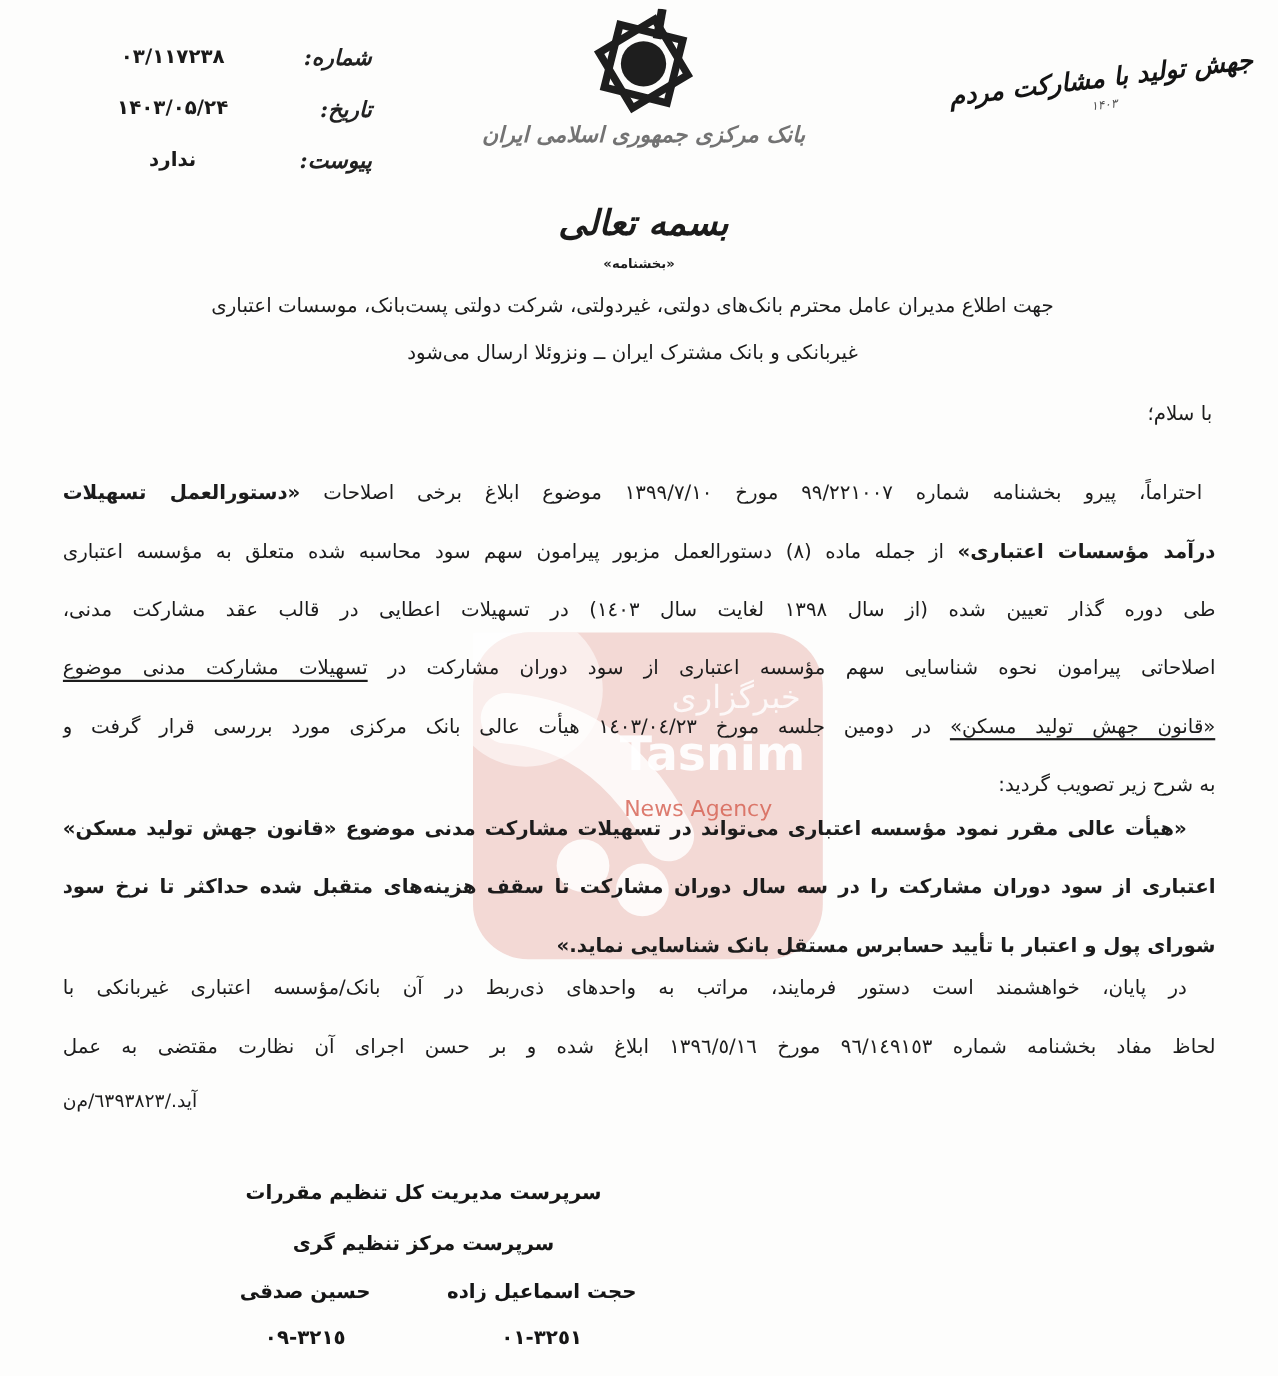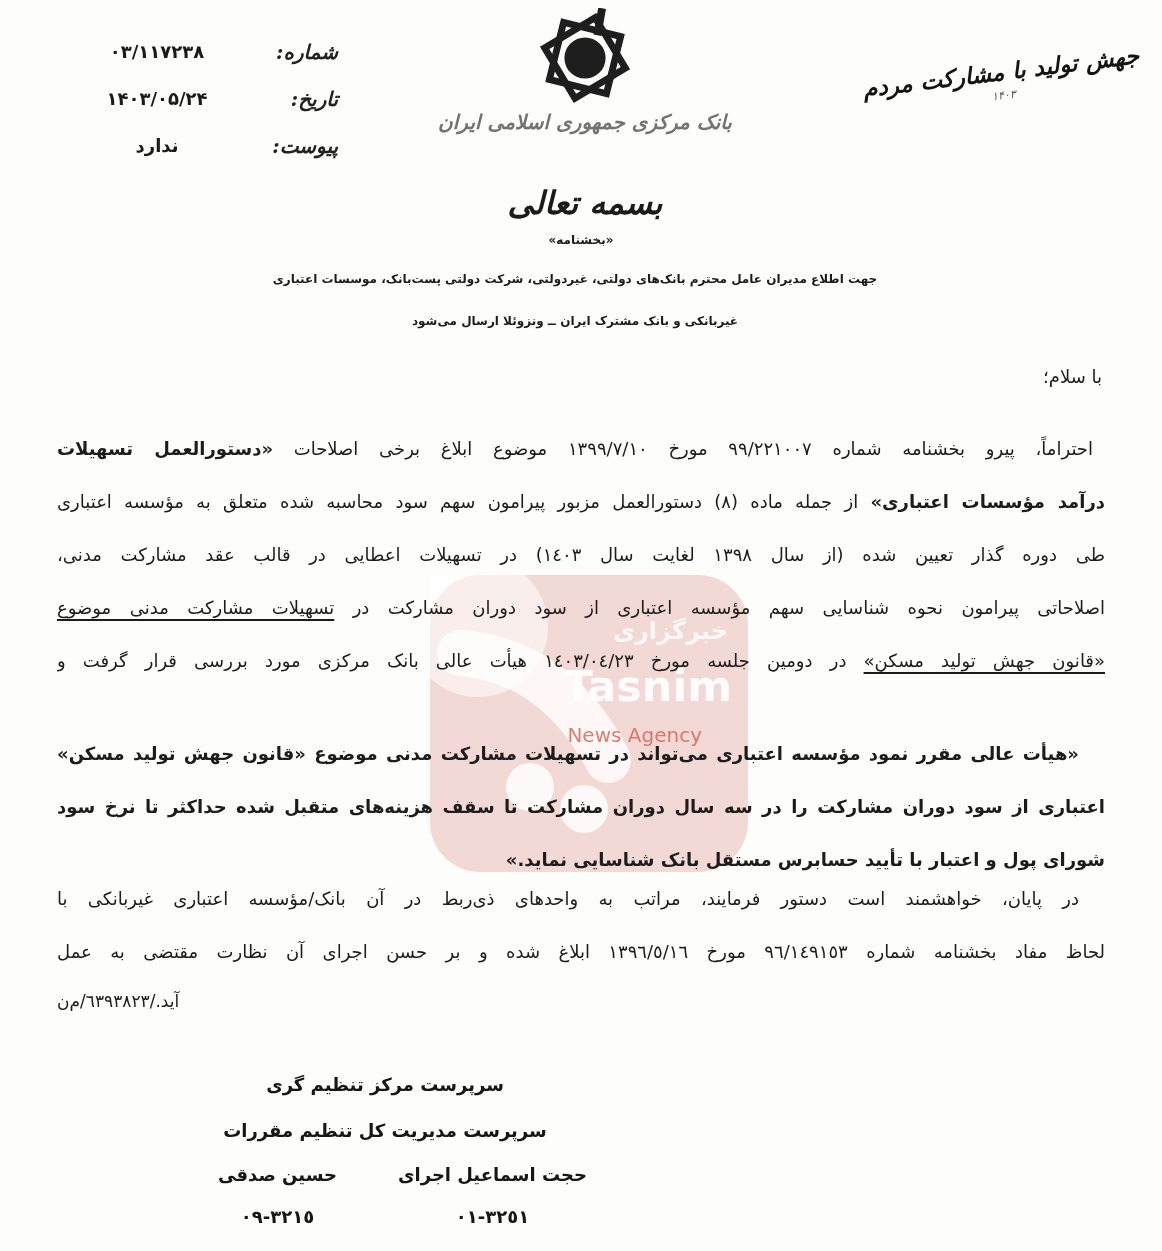--- a/index.html
+++ b/index.html
@@ -24,21 +24,21 @@
   .slogan-block{position:absolute; top:58px; left:852px; width:300px; text-align:center;
                 transform:rotate(-7deg);}
   .slogan-text{font-family:"DejaVu Serif", serif; font-style:italic; font-weight:bold;
                font-size:23px; color:#141414; white-space:nowrap;}
   .year-note{font-family:"DejaVu Serif", serif; font-style:italic; font-size:11px;
              color:#555; margin-top:4px;}
   
   .doc-title{position:absolute; top:222px; left:0; right:0; text-align:center;
              font-weight:bold; font-size:12px; line-height:36px;}
   .distribution{position:absolute; top:258px; left:58px; right:70px; text-align:center;
-                font-weight:bold; font-size:12px; line-height:42px; white-space:pre-line;}
+                font-weight:normal; font-size:18px; line-height:42px; white-space:pre-line;}
   .salutation{position:absolute; top:362px; right:60px; font-size:18px; line-height:30px;}
   
   .para{position:absolute; right:57px; left:57px; font-size:18px;}
   .para .line{height:53px; line-height:53px; overflow:hidden;}
   .jl{text-align:justify; text-align-last:justify;}
   .rl{text-align:right;}
   .p1{top:422px;}
   .p2{top:727px; font-weight:bold;}
   .p3{top:872px;}
   .ind1{text-indent:12px;}
@@ -50,21 +50,21 @@
   
   .signatures{position:absolute; top:1062px; left:170px; width:430px; text-align:center;
               font-size:18px; color:#161616;}
   .sig-title{height:46px; line-height:46px; font-weight:bold;}
   .sig-row{display:flex; direction:rtl;}
   .sig-cell{flex:1; height:42px; line-height:42px; font-weight:bold;}
   .sig-phone{font-weight:bold;}
   
   .watermark{position:absolute; top:575px; left:430px; width:318px; height:297px;
              background:rgba(224,148,138,0.34); border-radius:50px; z-index:0;}
-  .wm-fa{position:absolute; top:42px; right:20px; font-size:24px; font-weight:bold;
+  .wm-fa{position:absolute; top:42px; right:20px; font-size:29px; font-weight:normal;
          color:rgba(255,255,255,0.82);}
   .wm-en{position:absolute; top:86px; right:16px; font-size:43px; font-weight:bold;
          color:rgba(255,255,255,0.92); font-family:"DejaVu Sans", sans-serif;}
   .wm-sub{position:absolute; top:148px; right:46px; font-size:20px; font-weight:normal;
           color:rgba(213,92,77,0.8);}
   .layer{position:absolute; inset:0; z-index:1;}
 </style>
 </head>
 <body>
 
@@ -133,20 +133,23 @@
       </div>
       <div class="line jl">
         <span>طی دوره گذار تعیین شده (از سال ۱۳۹۸ لغایت سال ١٤٠٣) در تسهیلات اعطایی در قالب عقد مشارکت مدنی،</span>
       </div>
       <div class="line jl">
         <span>اصلاحاتی پیرامون نحوه شناسایی سهم مؤسسه اعتباری از سود دوران مشارکت در </span><span class="u">تسهیلات مشارکت مدنی موضوع</span>
       </div>
       <div class="line jl">
         <span class="u">«قانون جهش تولید مسکن»</span><span> در دومین جلسه مورخ ١٤٠٣/٠٤/٢٣ هیأت عالی بانک مرکزی مورد بررسی قرار گرفت و</span>
       </div>
+      <div class="line rl">
+        <span>به شرح زیر تصویب گردید:</span>
+      </div>
     </div>
 
     <div class="para p2">
       <div class="line jl ind2">
         <span>«هیأت عالی مقرر نمود مؤسسه اعتباری می‌تواند در تسهیلات مشارکت مدنی موضوع «قانون جهش تولید مسکن» سهم مؤسسه</span>
       </div>
       <div class="line jl">
         <span>اعتباری از سود دوران مشارکت را در سه سال دوران مشارکت تا سقف هزینه‌های متقبل شده حداکثر تا نرخ سود تسهیلات مصوب</span>
       </div>
       <div class="line rl">
@@ -161,24 +164,24 @@
       <div class="line jl">
         <span>لحاظ مفاد بخشنامه شماره ٩٦/١٤٩١٥٣ مورخ ١٣٩٦/٥/١٦ ابلاغ شده و بر حسن اجرای آن نظارت مقتضی به عمل</span>
       </div>
     </div>
 
     <div class="ref-line">
       <span dir="ltr">آید./٦٣٩٣٨٢٣/م‌ن</span>
     </div>
 
     <div class="signatures">
+      <div class="sig-title">سرپرست مدیریت کل تنظیم مقررات</div>
       <div class="sig-title">سرپرست مرکز تنظیم گری</div>
-      <div class="sig-title">سرپرست مدیریت کل تنظیم مقررات</div>
       <div class="sig-row">
-        <div class="sig-cell">حجت اسماعیل اجرای</div>
+        <div class="sig-cell">حجت اسماعیل زاده</div>
         <div class="sig-cell">حسین صدقی</div>
       </div>
       <div class="sig-row">
         <div class="sig-cell">
           <span dir="ltr" class="sig-phone">٣٢٥١-٠١</span>
         </div>
         <div class="sig-cell">
           <span dir="ltr" class="sig-phone">٣٢١٥-٠٩</span>
         </div>
       </div>

